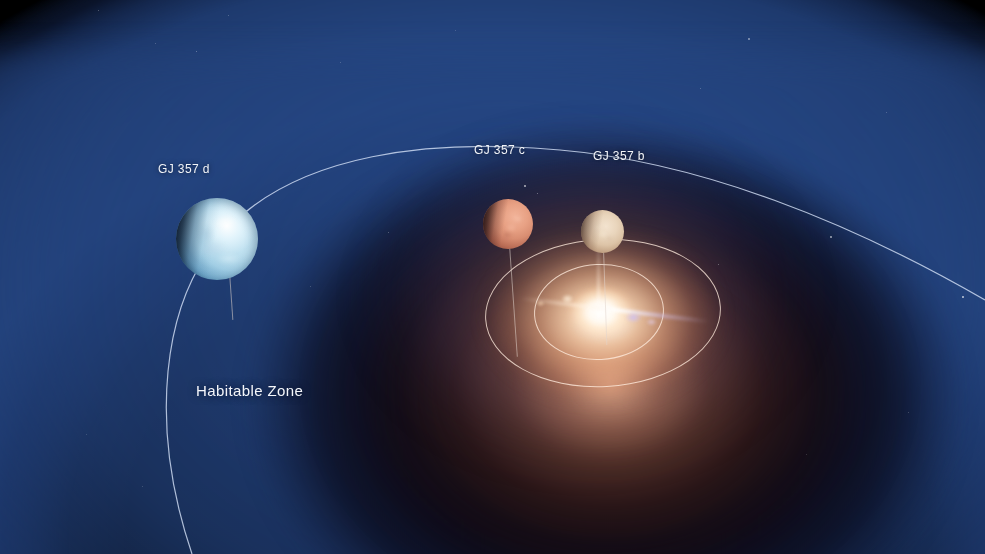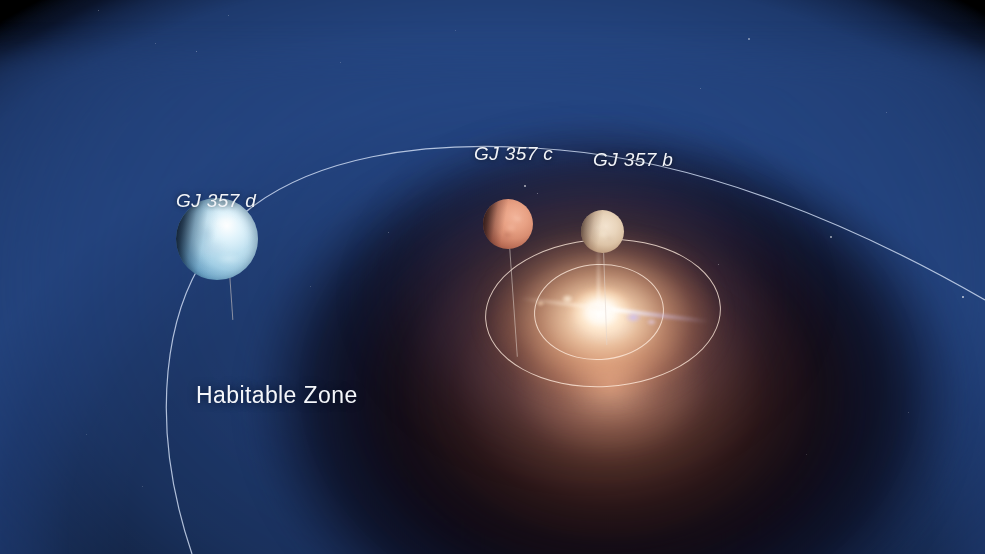--- a/index.html
+++ b/index.html
@@ -283,36 +283,35 @@
   .star-speck {
     position: absolute;
     border-radius: 50%;
     background: #ffffff;
   }
 
   
   .planet-label {
     position: absolute;
     color: #f2f4f8;
-    font-style: italic;
-    font-size: 19px;
+    font-size: 12px;
     letter-spacing: 0.4px;
     white-space: nowrap;
     text-shadow: 0 0 5px rgba(0,0,0,0.65);
   }
-  .label-d { left: 176px; top: 162px; margin-top: 28px; }
+  .label-d { left: 158px; top: 162px; }
   .label-c { left: 474px; top: 143px; }
   .label-b { left: 583px; top: 149px; margin-left: 10px; }
 
   .zone-label {
     position: absolute;
     left: 196px;
     top: 382px;
     color: #f4f6fa;
-    font-size: 23px;
+    font-size: 15px;
     letter-spacing: 0.4px;
     white-space: nowrap;
     text-shadow: 0 0 8px rgba(4,12,32,0.8);
   }
 </style>
 </head>
 <body>
 
 <div id="scene">
 

